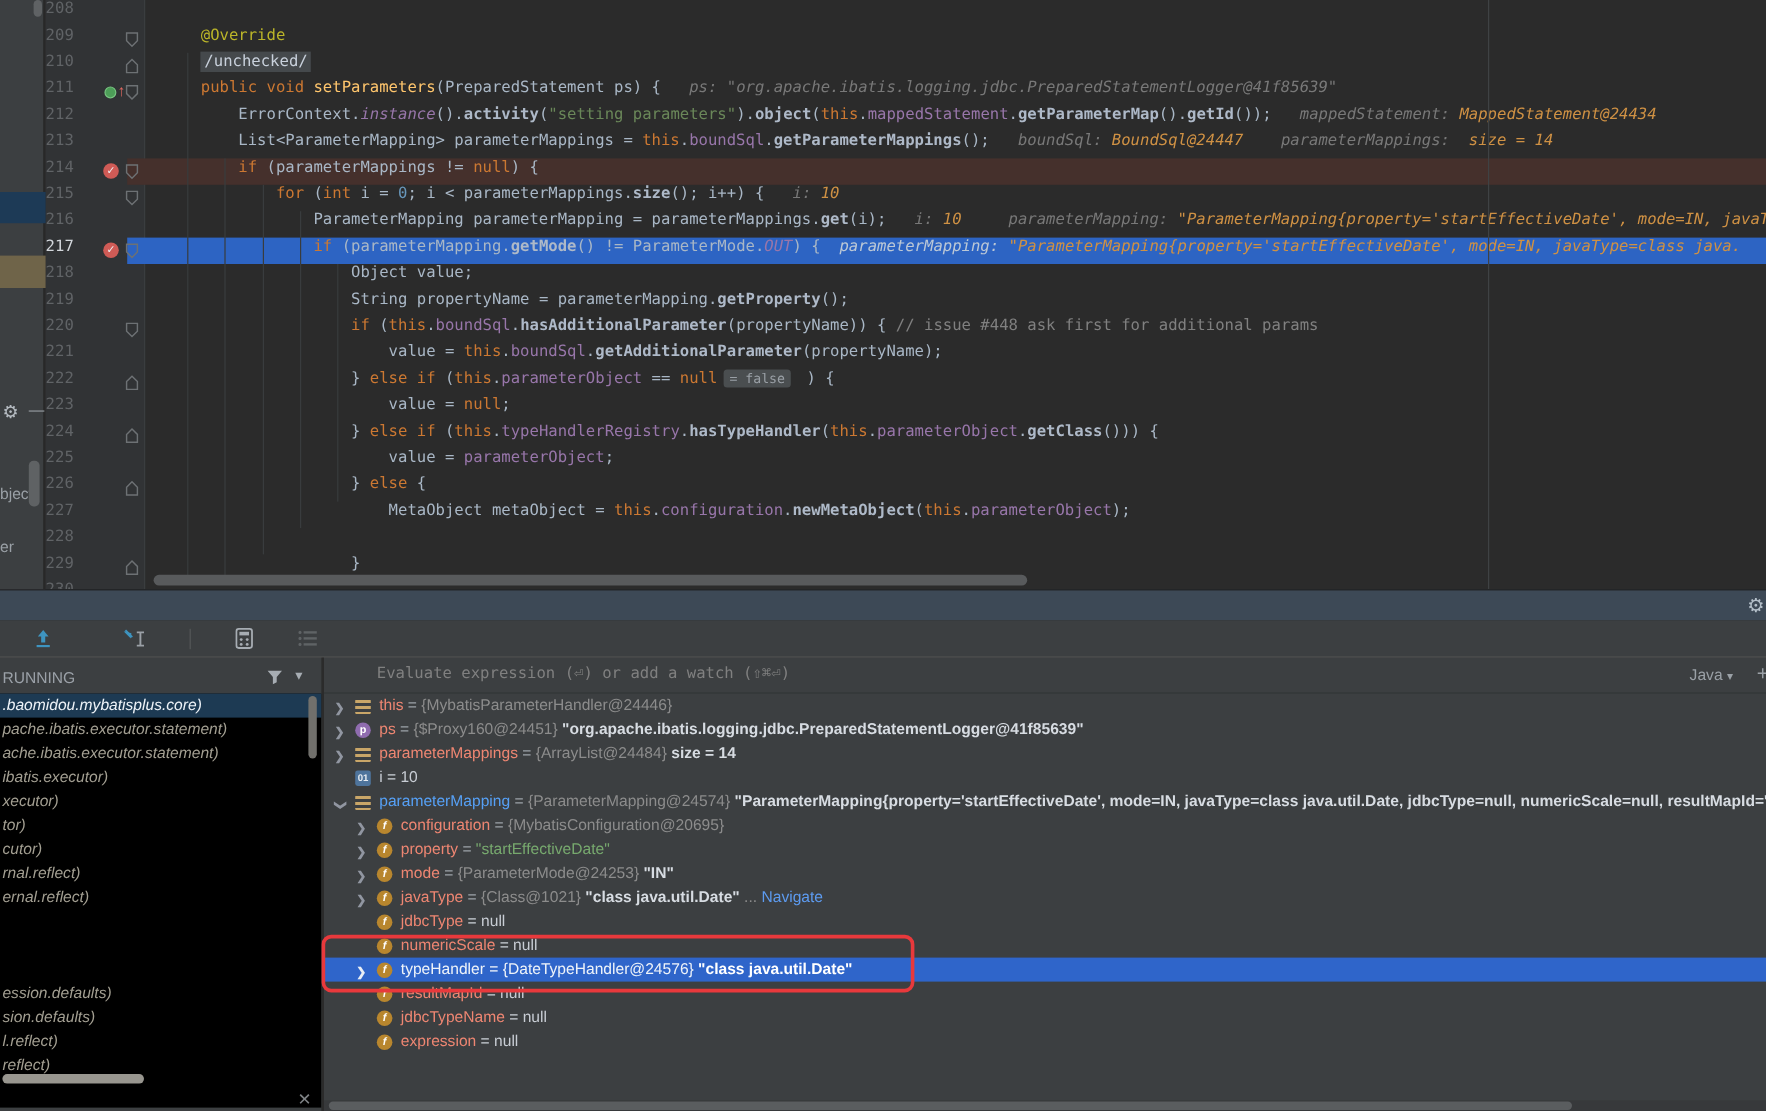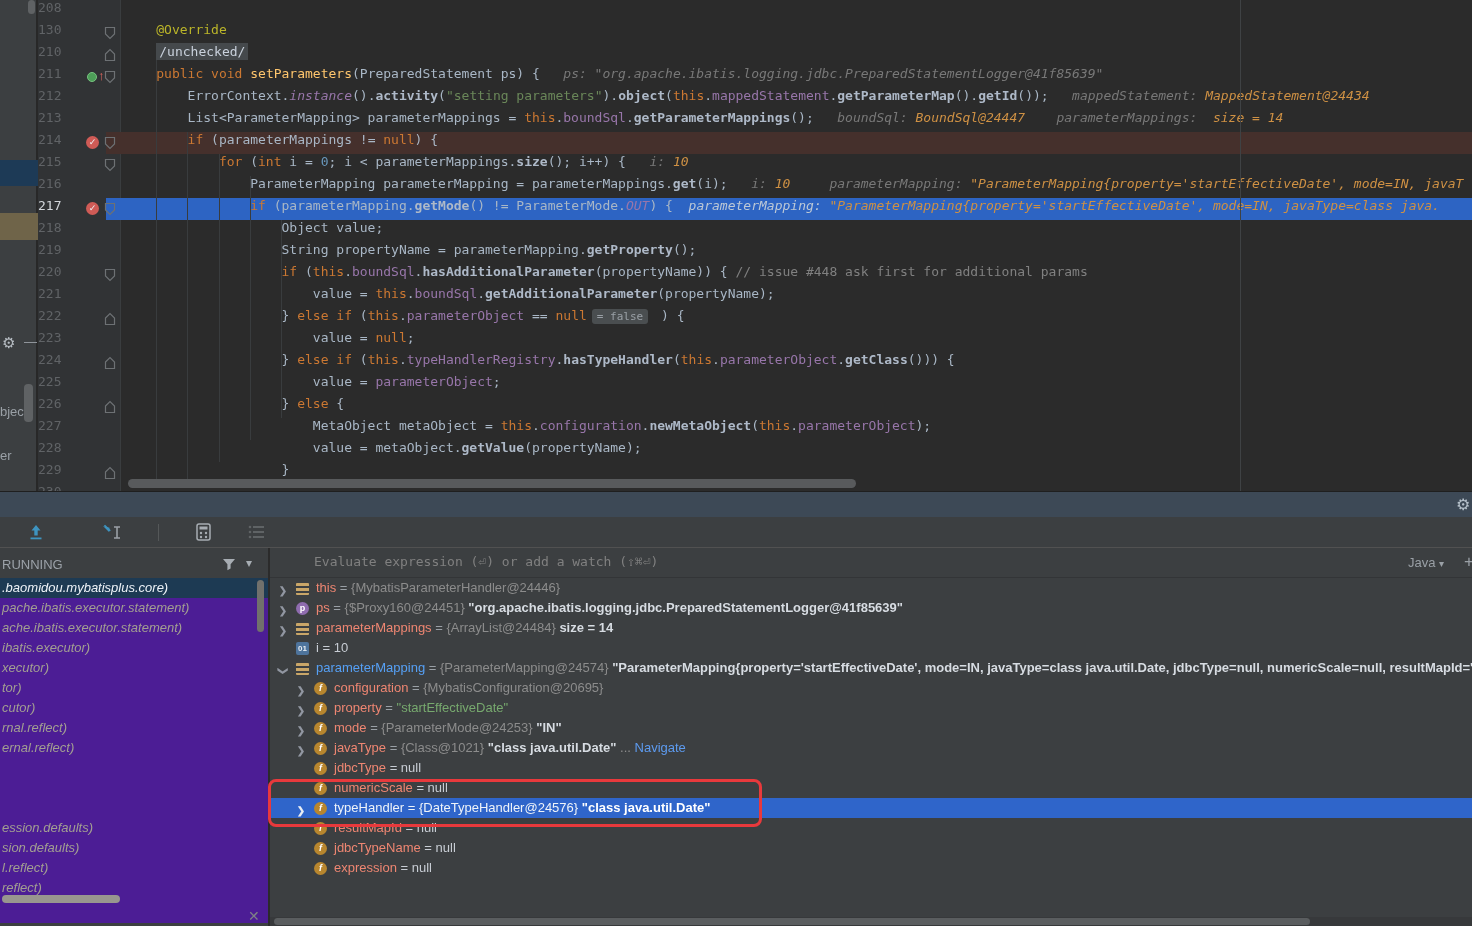--- a/index.html
+++ b/index.html
@@ -27,21 +27,21 @@
   .hl-blue .row-hl { background:#2d64c3; }
   .lnum { position:absolute; left:0; top:0; width:44px; height:22px; line-height:22px;
           text-align:left; color:#606366; font:13px "DejaVu Sans Mono",monospace; }
   .lnum.cur { color:#d3d7dc; }
   .bp { position:absolute; left:48px; top:4px; width:13px; height:13px; border-radius:50%;
         background:#cf5b56; color:#eef2f5; font-size:9px; line-height:13px; text-align:center; z-index:3; }
   .ovr-circle { position:absolute; left:49px; top:6px; width:10px; height:10px; border-radius:50%;
         background:#4d9e58; border:1px solid #76c27f; z-index:3; }
   .ovr-arrow { position:absolute; left:60px; top:2px; color:#e0675f; font-size:13px; font-weight:bold; z-index:3; }
   .fold { position:absolute; left:66px; top:4px; z-index:3; }
-  .code-text { position:absolute; left:87px; top:0; height:22px; line-height:22px; white-space:pre;
+  .code-text { position:absolute; left:98px; top:0; height:22px; line-height:22px; white-space:pre;
                font:13px "DejaVu Sans Mono",monospace; z-index:2; }
 
   .sg-d  { color:#a9b7c6; }
   .sg-k  { color:#cc7832; }
   .sg-b  { color:#aeb9c8; font-weight:bold; }
   .sg-md { color:#ffc66d; font-weight:normal; }
   .sg-f  { color:#9876aa; }
   .sg-fi { color:#9876aa; font-style:italic; }
   .sg-s  { color:#6a8759; }
   .sg-n  { color:#6897bb; }
@@ -64,21 +64,21 @@
   #debug-toolbar { left:0; top:517px; width:1472px; height:31px; background:#3c3f41;
                    border-bottom:1px solid #515151; z-index:4; }
   .tb-sep { left:158px; top:7px; width:1px; height:17px; background:#555859; }
 
   
   #frames-panel { left:0; top:548px; width:268px; height:378px; background:#3c3f41; overflow:hidden; }
   #frames-header { left:0; top:2px; width:268px; height:30px;text-decoration:underline; }
   #frames-status { left:2px; top:7px; color:#9ba1a8; font-size:13px; }
   #frames-filter { left:222px; top:8px; }
   #frames-chevron { left:246px; top:6px; color:#a7adb3; font-size:12px; }
-  #frames-list { left:0; top:30px; width:268px; height:875px; height:345px; background:#4c1d95; }
+  #frames-list { left:0; top:30px; width:268px; height:875px; height:345px; background:#000000; }
   .frame-row { height:20px; line-height:20px; font-size:13px; font-style:italic; color:#a39f92;
                white-space:nowrap; overflow:hidden; padding-left:2px; }
   .frame-row.sel { background:#1d3a53; color:#eef3f8; }
   #frames-vthumb { left:257px; top:32px; width:7px; height:52px; background:#71706c; border-radius:4px; z-index:3;}
   #frames-hthumb { left:2px; top:347px; width:118px; height:8px; background:#98968f; border-radius:4px; z-index:3;}
   #frames-close { left:248px; top:360px; color:#7e8285; font-size:14px; }
 
   #panel-divider { left:268px; top:548px; width:2px; height:378px; background:#2b2b2b; z-index:5; }
 
   
@@ -143,21 +143,21 @@
   <div class="abs iguide" style="left:149px;top:132px;height:352px;"></div>
   <div class="abs iguide" style="left:181px;top:154px;height:308px;"></div>
   <div class="abs iguide" style="left:212px;top:176px;height:264px;"></div>
   <div class="abs iguide" style="left:243px;top:220px;height:198px;"></div>
   <div id="code-lines">
       <div class="code-line" style="top: 0px;">
         <span class="lnum">208</span>
         <span class="code-text" style="padding-left: 0ch;"></span>
       </div>
       <div class="code-line" style="top: 22px;">
-        <span class="lnum">130</span>
+        <span class="lnum">209</span>
         <span class="fold">
           <svg width="12" height="14" viewBox="0 0 12 14">
             <polygon points="1.5,1.5 10.5,1.5 10.5,8 6,12.5 1.5,8" fill="none" stroke="#6d7174" stroke-width="1.2"></polygon>
           </svg>
         </span>
         <span class="code-text" style="padding-left: 4ch;"><span class="sg-a">@Override</span></span>
       </div>
       <div class="code-line" style="top: 44px;">
         <span class="lnum">210</span>
         <span class="fold">
@@ -276,21 +276,20 @@
           </svg>
         </span>
         <span class="code-text" style="padding-left: 20ch;"><span class="sg-d">} </span><span class="sg-k">else</span><span class="sg-d"> {</span></span>
       </div>
       <div class="code-line" style="top: 418px;">
         <span class="lnum">227</span>
         <span class="code-text" style="padding-left: 24ch;"><span class="sg-d">MetaObject metaObject = </span><span class="sg-k">this</span><span class="sg-d">.</span><span class="sg-f">configuration</span><span class="sg-d">.</span><span class="sg-b">newMetaObject</span><span class="sg-d">(</span><span class="sg-k">this</span><span class="sg-d">.</span><span class="sg-f">parameterObject</span><span class="sg-d">);</span></span>
       </div>
       <div class="code-line" style="top: 440px;">
         <span class="lnum">228</span>
-        <span class="code-text" style="padding-left: 24ch;"><span class="sg-d">value = metaObject.</span><span class="sg-b">getValue</span><span class="sg-d">(propertyName);</span></span>
       </div>
       <div class="code-line" style="top: 462px;">
         <span class="lnum">229</span>
         <span class="fold">
           <svg width="12" height="14" viewBox="0 0 12 14">
             <polygon points="1.5,6 6,1.5 10.5,6 10.5,12.5 1.5,12.5" fill="none" stroke="#6d7174" stroke-width="1.2"></polygon>
           </svg>
         </span>
         <span class="code-text" style="padding-left: 20ch;"><span class="sg-d">}</span></span>
       </div>

